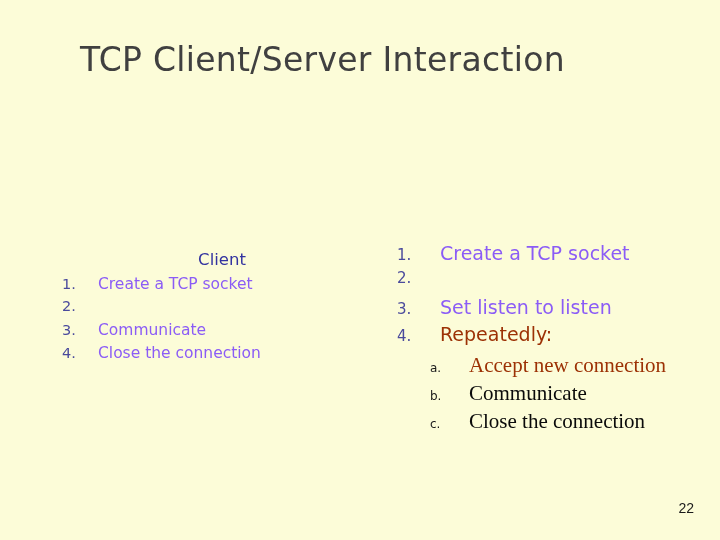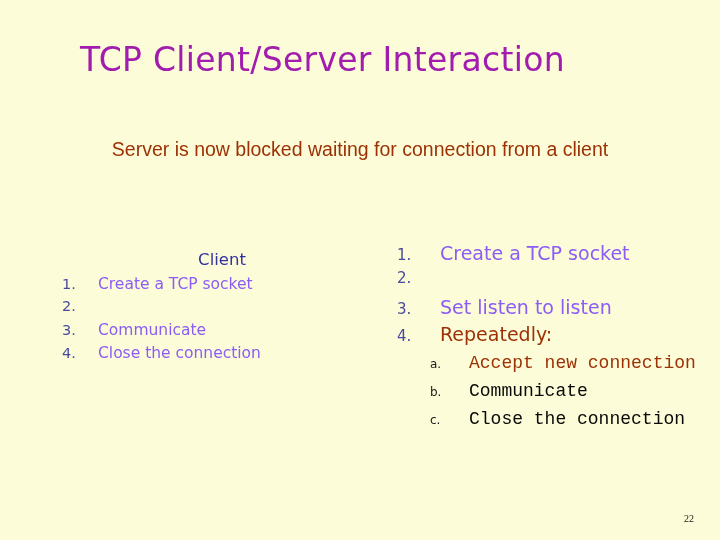--- a/index.html
+++ b/index.html
@@ -24,21 +24,21 @@
     background: #fcfcd8;
   }
 
   
   .slide-title {
     position: absolute;
     left: 0;
     top: 40px;
     width: 645px;
     text-align: center;
-    color: #a21caf;
+    color: #404040;
     font-family: "DejaVu Sans", sans-serif;
     font-size: 33px;
     font-weight: 400;
     letter-spacing: 0.3px;
     white-space: nowrap;
   }
 
   
   .slide-subtitle {
     position: absolute;
@@ -137,44 +137,43 @@
   }
   .sub-num {
     color: #1a1a1a;
     font-family: "DejaVu Sans", sans-serif;
     font-size: 12px;
     width: 39px;
     margin-left: 45px;
     flex: 0 0 auto;
   }
   .sub-text {
-    font-family: Liberation Mono, monospace;
-    font-size: 18px;
+    font-family: Liberation Serif, serif;
+    font-size: 21px;
     color: #0a0a0a;
   }
   .sub-text.highlight { color: #9c3105; }
 
   
   .page-number {
     position: absolute;
     right: 26px;
-    bottom: 16px;
+    bottom: 24px;
     color: #1a1a1a;
-    font-family: Liberation Serif, serif;
-    font-size: 10px;
+    font-family: Liberation Sans, sans-serif;
+    font-size: 14px;
   }
 </style>
 </head>
 <body>
 
 <div class="slide">
 
   <div class="slide-title">TCP Client/Server Interaction</div>
 
-  <div class="slide-subtitle">Server is now blocked waiting for connection from a client</div>
 
   <div class="columns">
 
     <div class="column client">
       <div class="col-heading">Client</div>
 
       <ul class="step-list">
         <li class="step">
           <span class="step-num">1.</span>
           <span class="step-text">Create a TCP socket</span>

